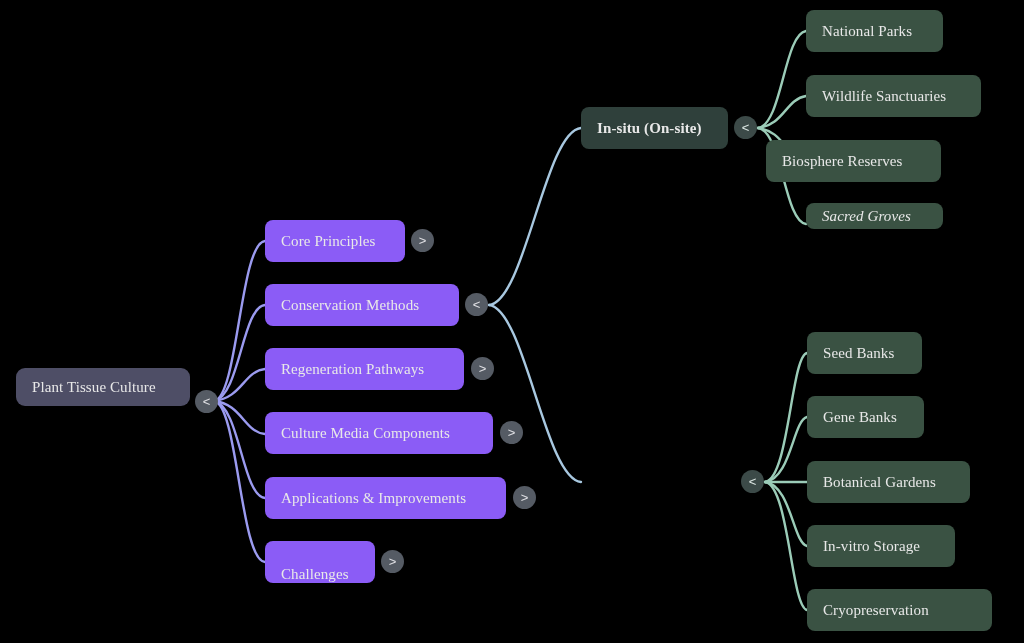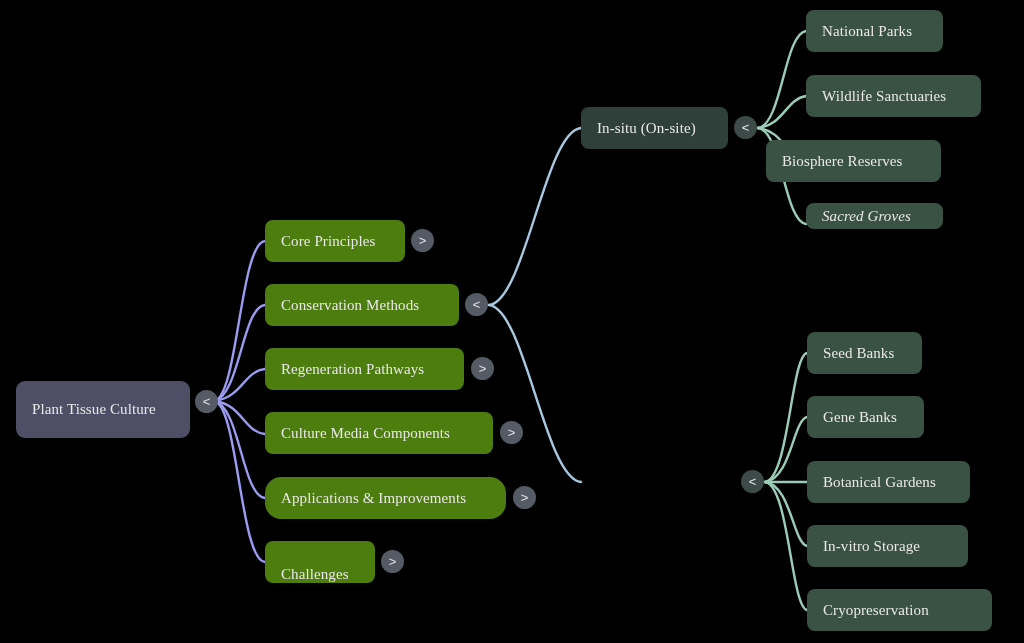--- a/index.html
+++ b/index.html
@@ -33,26 +33,27 @@
     white-space: nowrap;
     padding: 0 16px;
     letter-spacing: 0.1px;
   }
   .node-root {
     background: #4e4e66;
     font-size: 15px;
     border-radius: 9px;
   }
   .node-l2 {
-    background: #4d7c0f;
+    background: #8b5cf6;
     font-size: 15px;
   }
   .node-l3 {
     background: #2f403b;
     font-size: 15px;
+    font-weight: bold;
   }
   .node-leaf {
     background: #3a5243;
     font-size: 15px;
   }
   .toggle {
     position: absolute;
     width: 23px;
     height: 23px;
     border-radius: 50%;
@@ -104,21 +105,21 @@
       <g stroke="#9bccb8">
         <path d="M 765 482 C 789 479 791 356 807 353"></path>
         <path d="M 765 482 C 791 479 793 420 807 417"></path>
         <path d="M 765 482 L 807 482"></path>
         <path d="M 765 482 C 791 485 793 543 807 546"></path>
         <path d="M 765 482 C 789 485 791 607 807 610"></path>
       </g>
     </g>
   </svg>
 
-  <div class="node node-root" style="left:16px; top:381px; width:174px; height:57px;align-items:center;">
+  <div class="node node-root" style="left:16px; top:368px; width:174px; height:38px;align-items:center;">
     <span>Plant Tissue Culture</span>
   </div>
   <div class="toggle" style="left:195px; top:390px;">
     <span>&lt;</span>
   </div>
 
   <div class="node node-l2" style="left:265px; top:220px; width:140px; height:42px;">
     <span>Core Principles</span>
   </div>
   <div class="toggle" style="left:411px; top:229px;">
@@ -139,21 +140,21 @@
     <span>&gt;</span>
   </div>
 
   <div class="node node-l2" style="left:265px; top:412px; width:228px; height:42px;">
     <span>Culture Media Components</span>
   </div>
   <div class="toggle" style="left:500px; top:421px;">
     <span>&gt;</span>
   </div>
 
-  <div class="node node-l2" style="left:265px; top:477px; width:241px; height:42px;border-radius:16px;">
+  <div class="node node-l2" style="left:265px; top:477px; width:241px; height:42px;">
     <span>Applications &amp; Improvements</span>
   </div>
   <div class="toggle" style="left:513px; top:486px;">
     <span>&gt;</span>
   </div>
 
   <div class="node node-l2" style="left:265px; top:541px; width:110px; height:42px;align-items:flex-end;">
     <span>Challenges</span>
   </div>
   <div class="toggle" style="left:381px; top:550px;">
@@ -186,20 +187,20 @@
 
   <div class="node node-leaf" style="left:807px; top:332px; width:115px; height:42px;">
     <span>Seed Banks</span>
   </div>
   <div class="node node-leaf" style="left:807px; top:396px; width:117px; height:42px;">
     <span>Gene Banks</span>
   </div>
   <div class="node node-leaf" style="left:807px; top:461px; width:163px; height:42px;">
     <span>Botanical Gardens</span>
   </div>
-  <div class="node node-leaf" style="left:807px; top:525px; width:161px; height:42px;">
+  <div class="node node-leaf" style="left:807px; top:525px; width:148px; height:42px;">
     <span>In-vitro Storage</span>
   </div>
   <div class="node node-leaf" style="left:807px; top:589px; width:185px; height:42px;">
     <span>Cryopreservation</span>
   </div>
 
 </div>
 
 </body></html>

